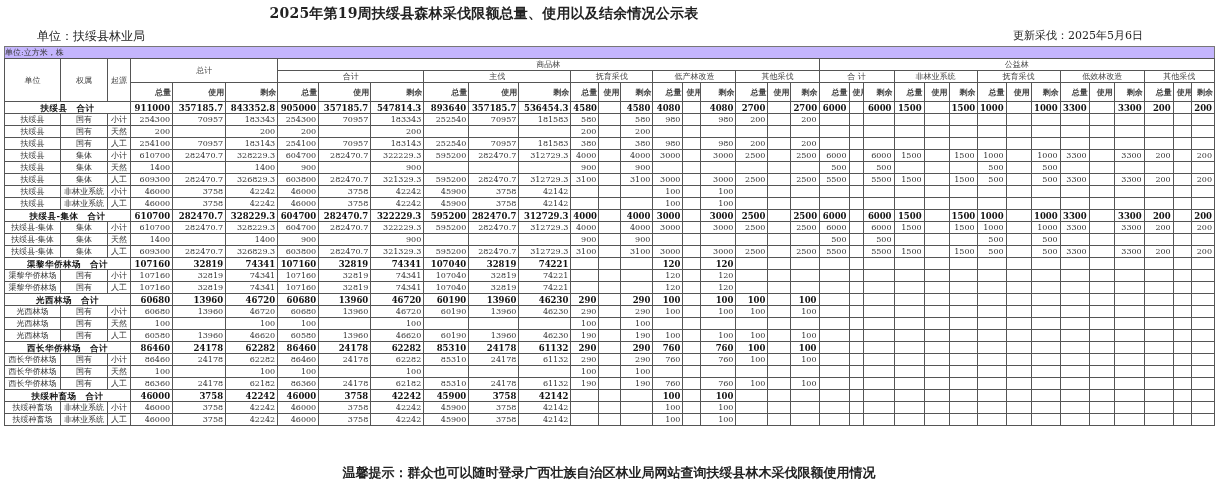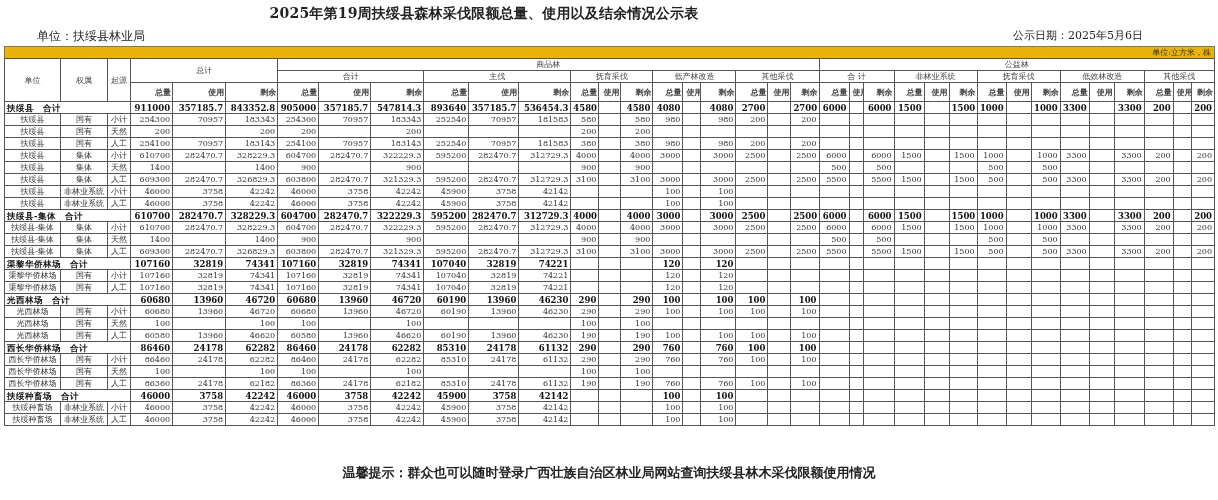--- a/index.html
+++ b/index.html
@@ -3,44 +3,44 @@
 <meta charset="utf-8">
 <style>
   html, body { margin:0; padding:0; background:#ffffff; }
   body { width:1218px; height:500px; position:relative; overflow:hidden;
          font-family:"DejaVu Serif","Liberation Serif",serif; color:#222; }
   .title { position:absolute; left:0; top:5px; width:968px; text-align:center;
            font-size:14px; font-weight:bold; letter-spacing:0.2px; }
   .unit-org { position:absolute; left:37px; top:28px; font-size:12px; }
   .pub-date { position:absolute; left:1013px; top:28px; font-size:11px; }
   .tbl-wrap { position:absolute; left:4px; top:46px; width:1211px; }
-  .unitbar { height:11px; background:#eab308; border:1px solid #777; border-bottom:none;
-             font-size:8px; text-align:right; padding-right:3px; line-height:11px; color:#333; }
+  .unitbar { height:11px; background:#c4b5fd; border:1px solid #777; border-bottom:none;
+             font-size:8px; padding-right:3px; line-height:11px; color:#333; }
   table { border-collapse:collapse; table-layout:fixed; width:1211px; font-size:8px; }
   td { border:1px solid #555; padding:0 2px; height:11px; line-height:10px; overflow:hidden;
        white-space:nowrap; text-align:right; }
   th { border:1px solid #555; font-weight:normal; font-size:8px; color:#444; padding:0 1px;
        overflow:hidden; white-space:nowrap; text-align:center; }
   th.l { text-align:right; padding-left:3px;font-weight:bold; }
   tr.hdr1 th { height:10px; }
   tr.hdr2 th { height:10px;margin-top:30px; }
   tr.hdr3 th { height:18px; }
   td.c { text-align:center; }
-  td.tname { text-align:left; letter-spacing:0.5px; }
+  td.tname { text-align:center; letter-spacing:0.5px; }
   tr.total td { font-weight:bold; color:#111; font-size:8.5px; }
   tr.row td { color:#333; }
   .footer { position:absolute; left:0; top:464px; width:1218px; text-align:center;
             font-size:13px; font-weight:bold; }
 </style>
 </head>
 <body>
 
 <div class="title">2025年第19周扶绥县森林采伐限额总量、使用以及结余情况公示表</div>
 <div class="unit-org">单位：扶绥县林业局</div>
-<div class="pub-date">公示日期：2025年5月6日</div>
+<div class="pub-date">更新采伐：2025年5月6日</div>
 
 <div class="tbl-wrap">
   <div class="unitbar">单位:立方米，株</div>
   <table>
     <colgroup>
       <col style="width:56px">
         <col style="width:47px">
         <col style="width:23px">
       <col style="width:42px">
         <col style="width:53px">

